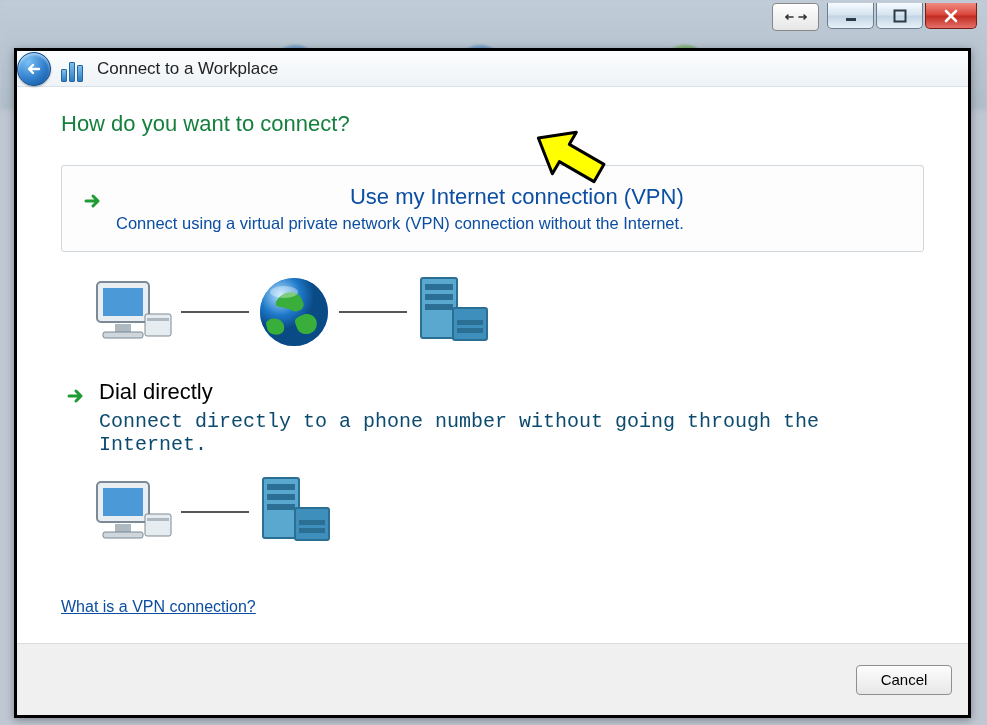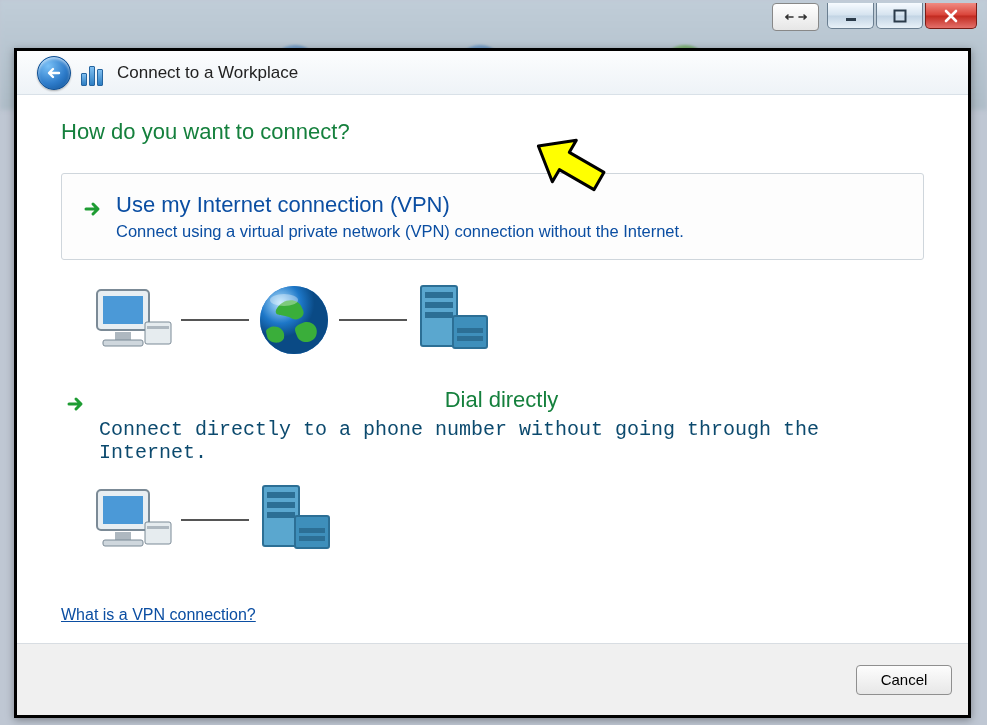--- a/index.html
+++ b/index.html
@@ -57,25 +57,25 @@
   .dialog{
     position:absolute;
     top:48px; left:14px;
     width:957px; height:670px;
     border:3px solid #000;
     background:#fff;
     box-shadow: 0 2px 8px rgba(0,0,0,.35);
     display:flex; flex-direction:column;
   }
   .dlg-header{
-    height:44px;
+    height:36px;
     background:linear-gradient(#fcfdfe,#eef3f7);
     border-bottom:1px solid #d9e1e8;
     display:flex; align-items:center;
-    padding:0 20px;
+    padding:0 0;
     gap:10px;
   }
   .back-btn{
     width:34px; height:34px; border-radius:50%;
     background:radial-gradient(circle at 32% 28%,#79c0f6 0%,#2f7dcb 55%,#0d4e92 100%);
     border:1px solid #0d4e92;
     box-shadow:inset 0 2px 3px rgba(255,255,255,.6),0 1px 2px rgba(0,0,0,.3);
     display:flex; align-items:center; justify-content:center;
     cursor:pointer;
   }
@@ -97,20 +97,21 @@
   .question{
     font-size:22px; color:#15803d; font-weight:400; margin-bottom:28px;
   }
   .choice-box{
     border:1px solid #cfd6dc;
     border-radius:3px;
     padding:18px 20px 18px 20px;
     background:#fdfdfd;
     position:relative;
     margin-bottom:21px;
+    text-align:right;
   }
   .choice-row{
     display:flex; align-items:flex-start; gap:12px;
     cursor:pointer;
   }
   .arrow-plain{
     margin-top:6px;
     flex:0 0 auto;
   }
   .choice-title{
@@ -151,21 +152,21 @@
     top:-50px; right:290px;
     transform:rotate(0deg);
     pointer-events:none;
   }
   
   .choice-plain{
     padding:0 20px 0 0;
     margin-bottom:4px;
   }
   .choice-plain .choice-row{ margin-left:4px; }
-  .choice-plain .choice-title{ color:#15803d; font-size:22px;text-align:center;}
+  .choice-plain .choice-title{ color:#000000; font-size:22px;}
   .choice-plain .choice-desc{ color:#0c4a6e; font-size:20px;font-family:Liberation Mono, monospace;}
 </style>
 </head>
 <body>
 
 <div class="ghost-bar"></div>
 <div class="ghost-icon g1"></div>
 <div class="ghost-icon g2"></div>
 <div class="ghost-icon g3"></div>
 

